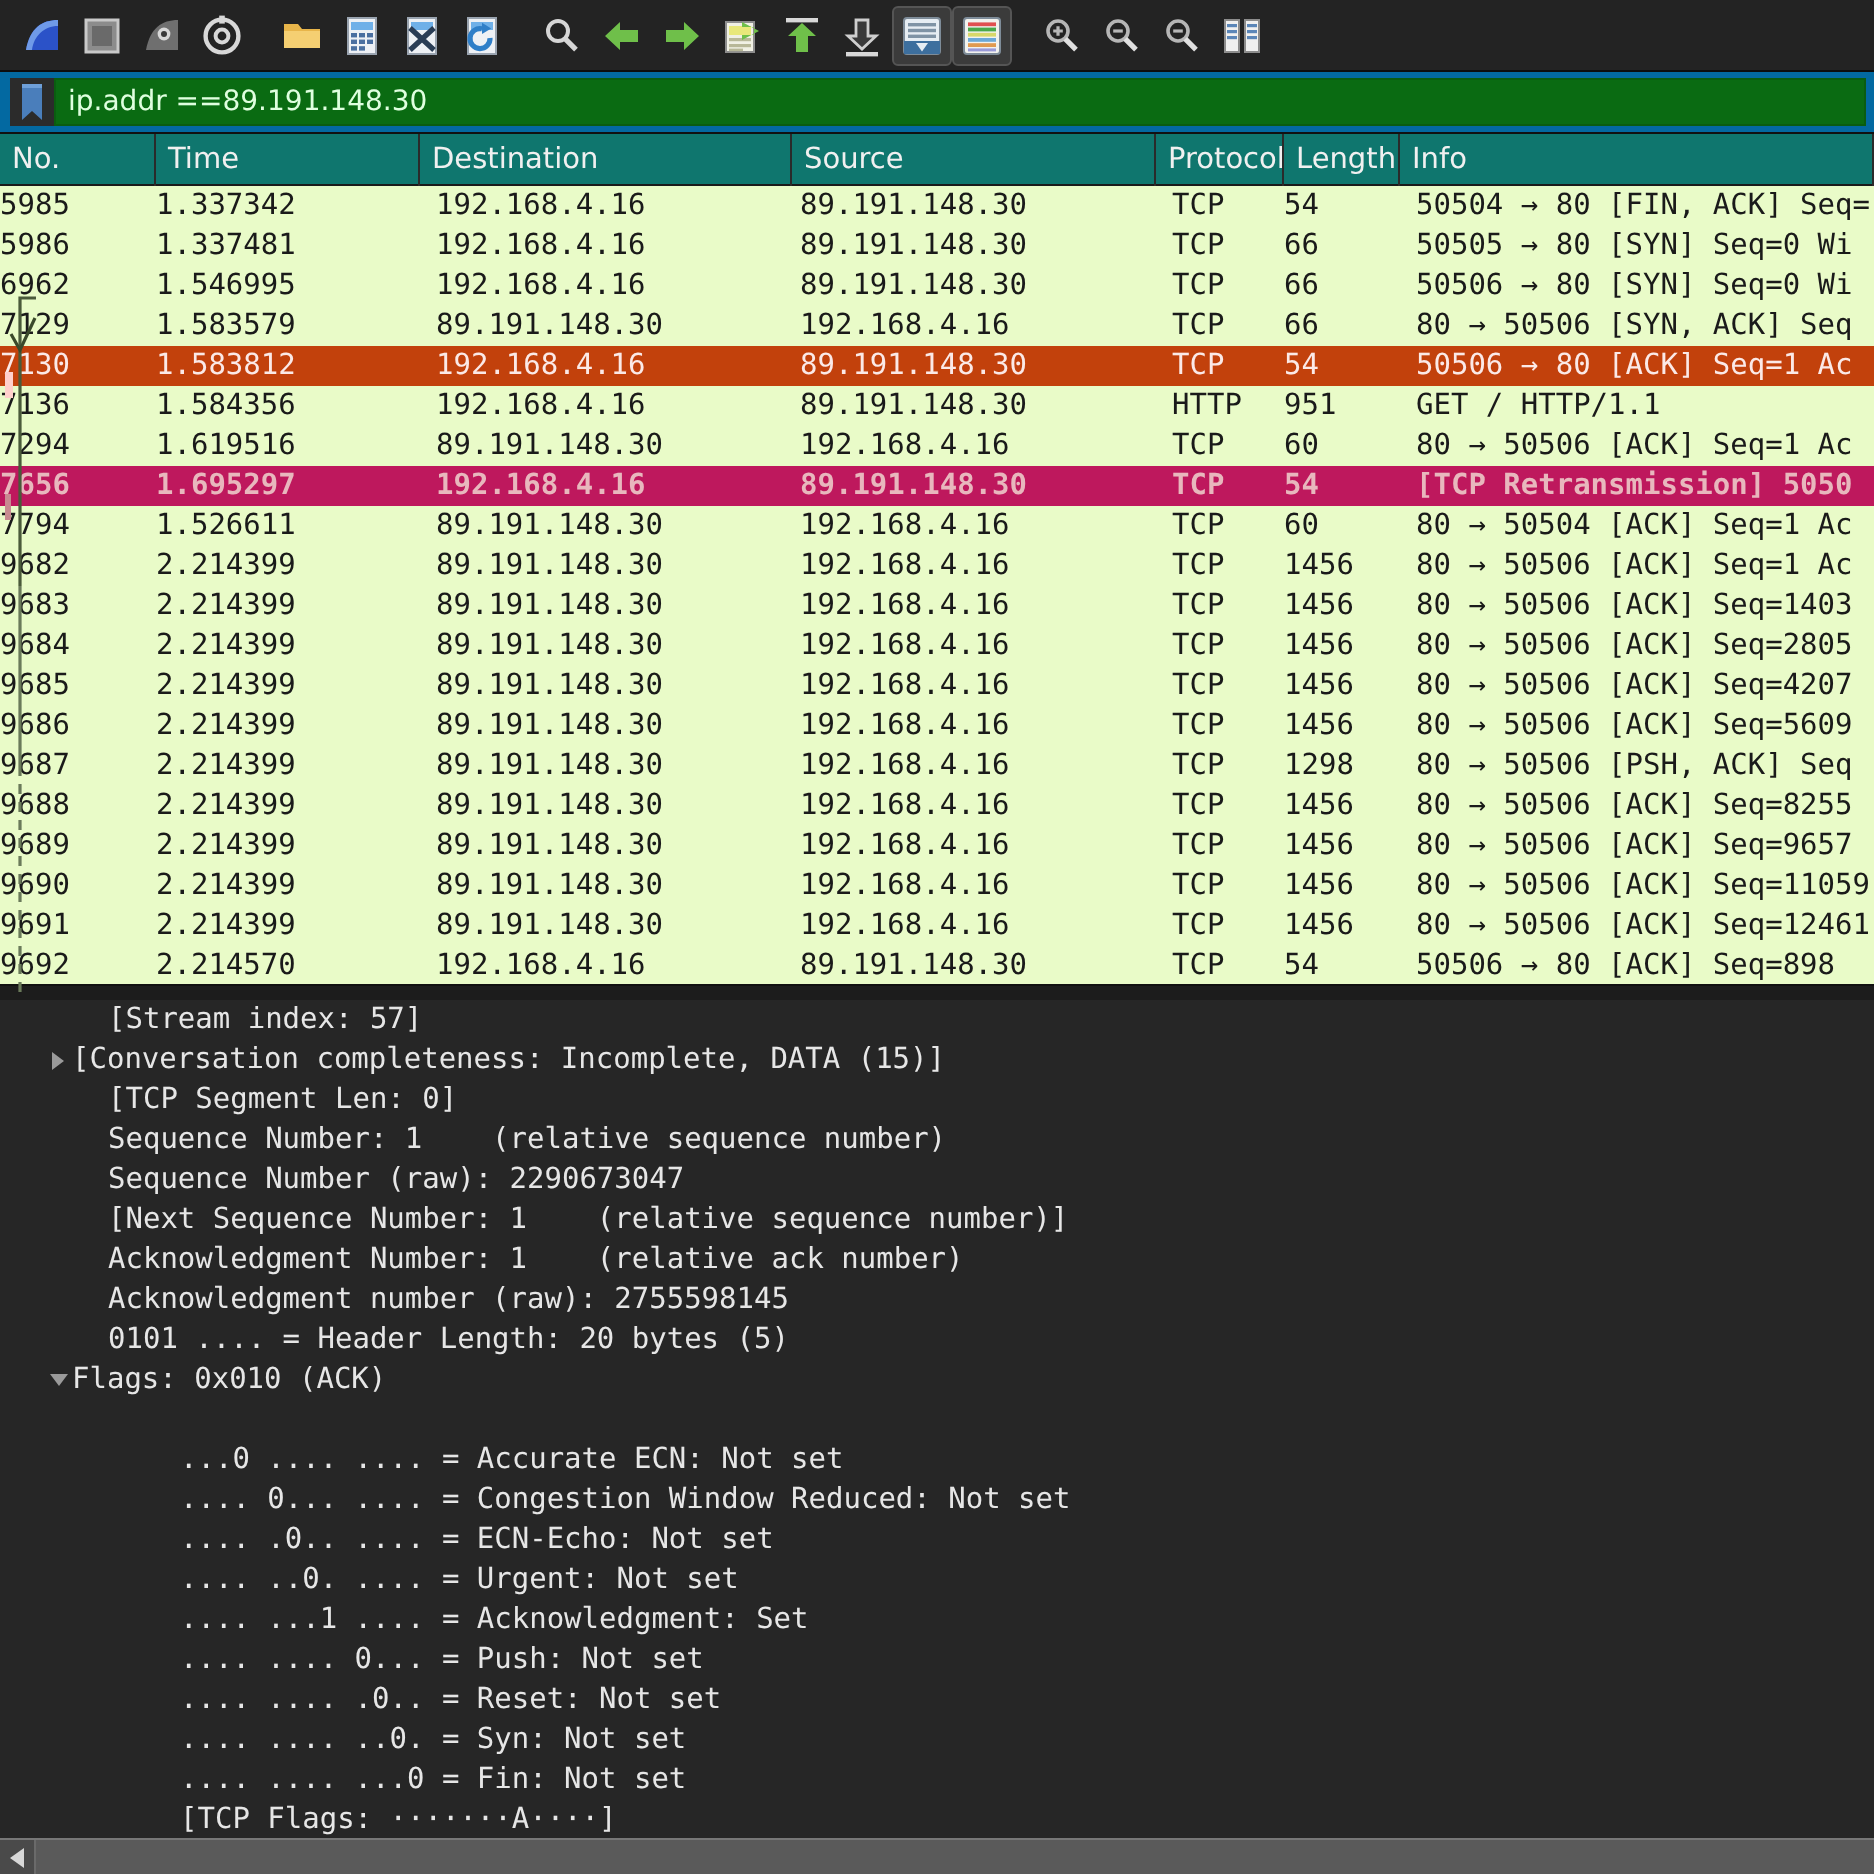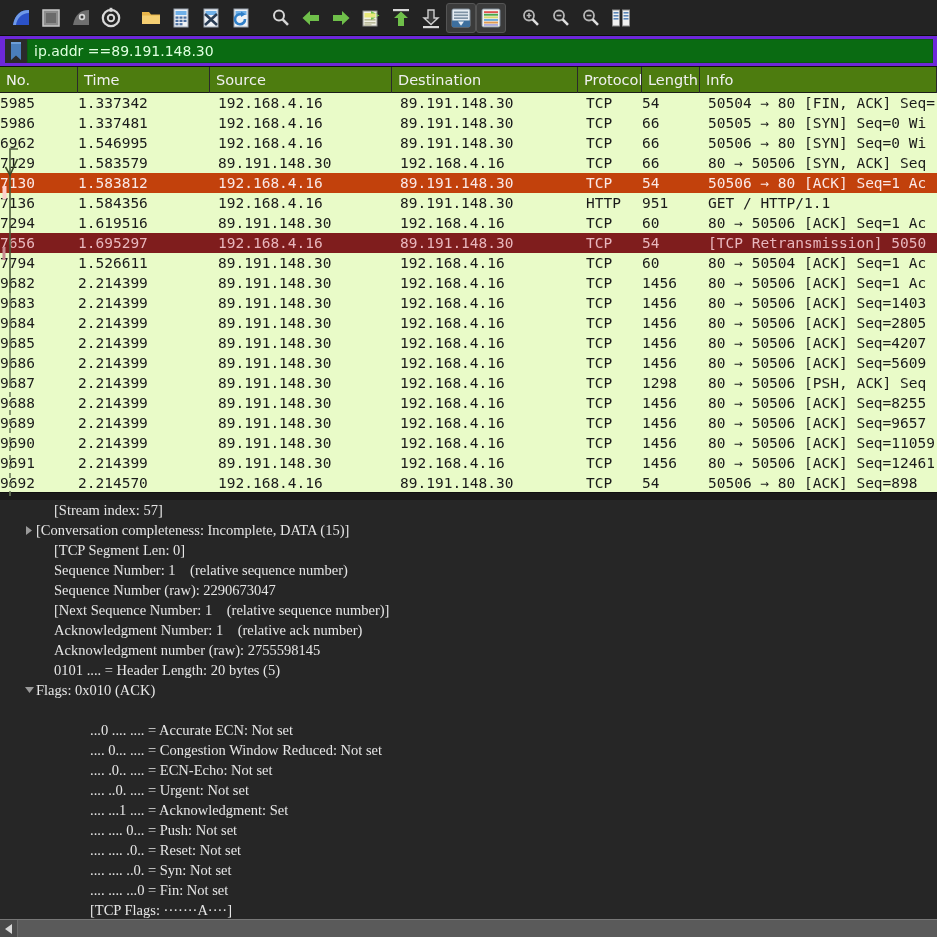--- a/index.html
+++ b/index.html
@@ -25,21 +25,21 @@
     display: flex; align-items: center; justify-content: center;
     border-radius: 3px;
     flex: 0 0 auto;
   }
   .tb-btn.pressed { background: #3b3b3b; border: 1px solid #555; }
   .tb-sep { width: 10px; flex: 0 0 auto; }
 
   
   #filterbar {
     height: 30px;
-    background: #6d28d9;
+    background: #0369a1;
     display: flex;
     padding: 3px 4px 3px 5px;
   }
   #filter-bookmark {
     width: 22px; height: 24px;
     background: #2b2b2b;
     display: flex; align-items: center; justify-content: center;
     flex: 0 0 auto;
   }
   #filter-input {
@@ -59,21 +59,21 @@
 
   
   #packet-list {
     background: #e9fbc8;
     border-top: 1px solid #111;
     position: relative;
   }
   #col-header {
     display: flex;
     height: 26px;
-    background: #4d7c0f;
+    background: #0f766e;
     color: #f0f0f0;
     font-family: "DejaVu Sans", sans-serif;
     font-size: 14.5px;
     align-items: center;
     border-bottom: 1px solid #1a1a1a;
   }
   #col-header .ch {
     height: 26px;
     line-height: 26px;
     padding-left: 6px;
@@ -102,21 +102,21 @@
   }
   .prow .cell {
     height: 20px;
     overflow: hidden;
     white-space: nowrap;
     flex: 0 0 auto;
   }
   .cell.num { text-align: left; padding-right: 6px; }
   .cell.txt { padding-left: 8px; }
   .prow.sel   { background: #c2410c; color: #fbe9e7; }
-  .prow.dark  { background: #7f1d1d; color: #e8b7bd; }
+  .prow.dark  { background: #be185d; color: #e8b7bd; font-weight: bold; }
 
   
   #flow-gutter {
     position: absolute;
     left: 0; top: 26px;
     width: 24px; height: 414px;
     pointer-events: none;
   }
 
   
@@ -370,22 +370,22 @@
     </svg>
   </div>
   <div id="filter-input" title="Apply a display filter ... &lt;Ctrl-/&gt;">ip.addr ==89.191.148.30</div>
 </div>
 
 <div id="packet-list" style="height: 426px;">
 
   <div id="col-header">
     <div class="ch c-no">No.</div>
     <div class="ch c-time">Time</div>
+    <div class="ch c-dst">Destination</div>
     <div class="ch c-src">Source</div>
-    <div class="ch c-dst">Destination</div>
     <div class="ch c-proto">Protocol</div>
     <div class="ch c-len">Length</div>
     <div class="ch c-info">Info</div>
   </div>
 
   <div id="rows">
       <div class="prow ">
         <div class="cell c-no num">5985</div>
         <div class="cell c-time num">1.337342</div>
         <div class="cell c-src txt">192.168.4.16</div>
@@ -574,21 +574,21 @@
       <path d="M10 290 L10 414" stroke="#6a7a5a" stroke-width="1.6" fill="none" stroke-dasharray="5 4"></path>
       <path d="M5.5 74 L10 82 L17.5 66" stroke="#3a4a2a" stroke-width="1.6" fill="none"></path>
       <rect x="2.5" y="93" width="4" height="13" fill="#ffd0cc"></rect>
       <rect x="2.5" y="154" width="3" height="13" fill="#c88a90"></rect>
     </svg>
   </div>
 </div>
 
 <div id="splitter"></div>
 
-<div id="detail-pane" style="height: 437px; font-family: Liberation Serif, serif;">
+<div id="detail-pane" style="height: 437px;">
     <div class="dline"><div style="width: 40px; flex: 0 0 auto;"></div><div class="tri"></div><div class="dtext">[Stream index: 57]</div></div>
     <div class="dline"><div style="width: 22px; flex: 0 0 auto;"></div><div class="tri"><svg width="8" height="9" viewBox="0 0 8 9">
           <path d="M1 0 L7 4.5 L1 9 Z" fill="#9a9a9a"></path>
         </svg></div><div class="dtext">[Conversation completeness: Incomplete, DATA (15)]</div></div>
     <div class="dline"><div style="width: 40px; flex: 0 0 auto;"></div><div class="tri"></div><div class="dtext">[TCP Segment Len: 0]</div></div>
     <div class="dline"><div style="width: 40px; flex: 0 0 auto;"></div><div class="tri"></div><div class="dtext">Sequence Number: 1    (relative sequence number)</div></div>
     <div class="dline"><div style="width: 40px; flex: 0 0 auto;"></div><div class="tri"></div><div class="dtext">Sequence Number (raw): 2290673047</div></div>
     <div class="dline"><div style="width: 40px; flex: 0 0 auto;"></div><div class="tri"></div><div class="dtext">[Next Sequence Number: 1    (relative sequence number)]</div></div>
     <div class="dline"><div style="width: 40px; flex: 0 0 auto;"></div><div class="tri"></div><div class="dtext">Acknowledgment Number: 1    (relative ack number)</div></div>
     <div class="dline"><div style="width: 40px; flex: 0 0 auto;"></div><div class="tri"></div><div class="dtext">Acknowledgment number (raw): 2755598145</div></div>

